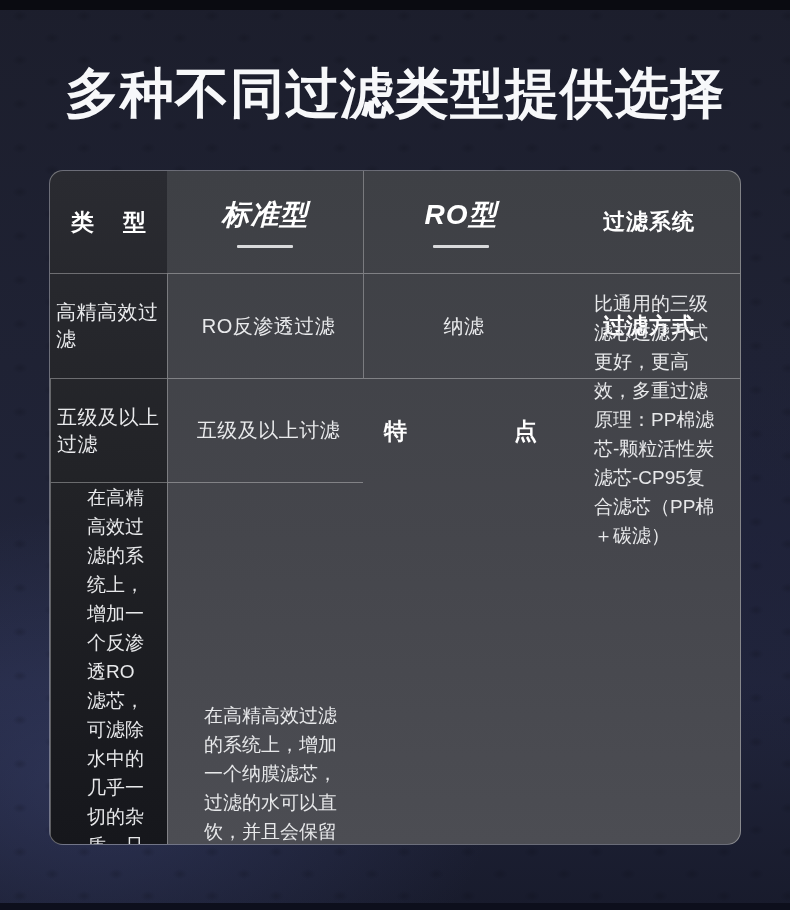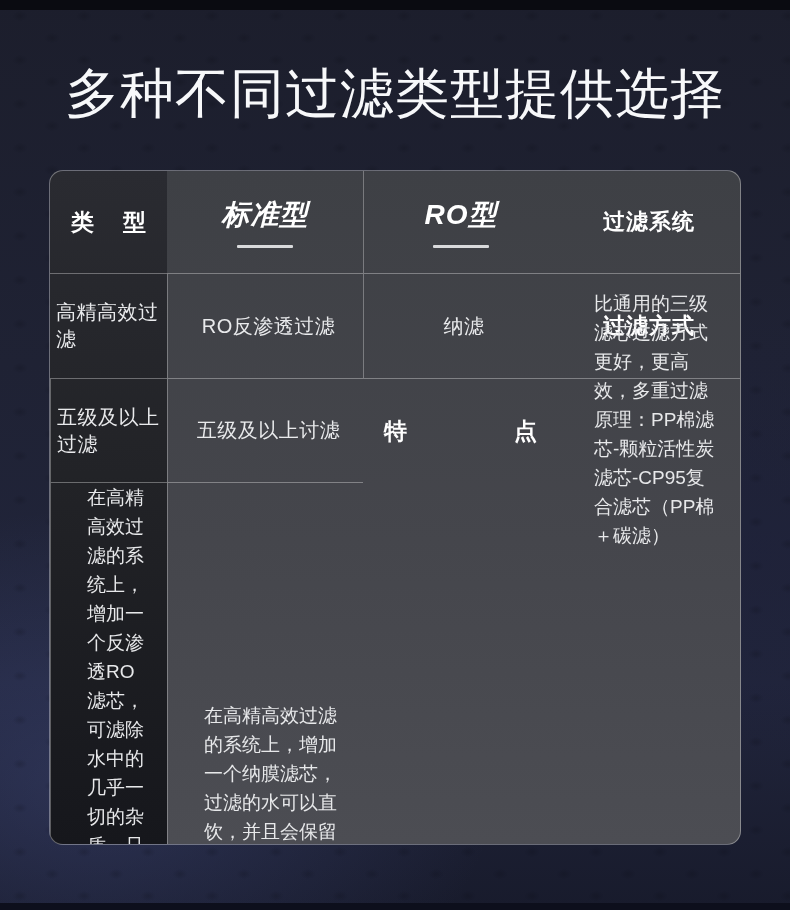--- a/index.html
+++ b/index.html
@@ -16,21 +16,21 @@
     content:"";position:absolute;inset:0;pointer-events:none;opacity:.20;
     background-image:
       radial-gradient(10px 7px at 20px 16px, rgba(9,10,18,0.9), rgba(9,10,18,0) 70%),
       radial-gradient(10px 7px at 52px 38px, rgba(9,10,18,0.9), rgba(9,10,18,0) 70%);
     background-size:64px 44px;
   }
   .top-strip{position:absolute;top:0;left:0;width:790px;height:10px;background:#0a0b11;}
   .bottom-strip{position:absolute;bottom:0;left:0;width:790px;height:7px;background:#0d0f1c;}
   .title{
     position:absolute;top:62px;left:0;width:790px;margin:0;text-align:center;
-    font-size:54px;line-height:1.18;font-weight:400;color:#f7f8fa;letter-spacing:1px;
+    font-size:54px;line-height:1.18;font-weight:700;color:#f7f8fa;letter-spacing:1px;
   }
   .cmp-table{
     position:absolute;left:49px;top:170px;width:692px;height:675px;box-sizing:border-box;
     border:1px solid rgba(255,255,255,0.35);border-radius:14px;overflow:hidden;
     display:grid;grid-template-columns:117px 196px 195px 1fr;grid-template-rows:103px 105px 104px 1fr;
     background-image:
       linear-gradient(180deg,#2a2b31 0%,#222327 45%,#16171c 100%),
       linear-gradient(180deg,#3e4045 0%,#45464c 55%,#4c4d53 100%);
     background-size:117px 100%,575px 100%;
     background-position:0 0,117px 0;

